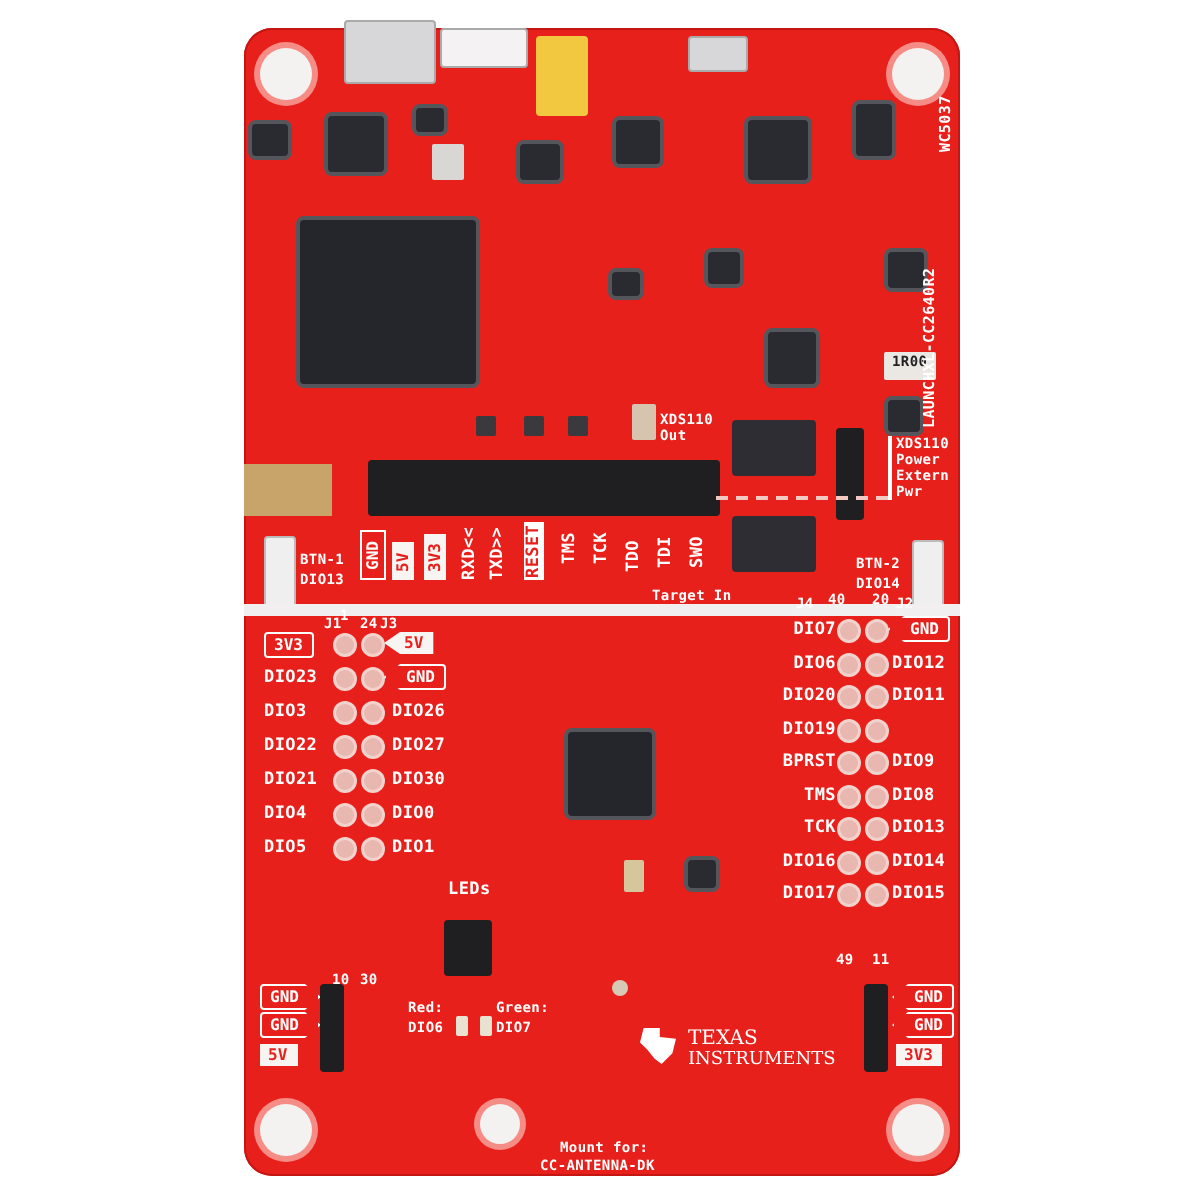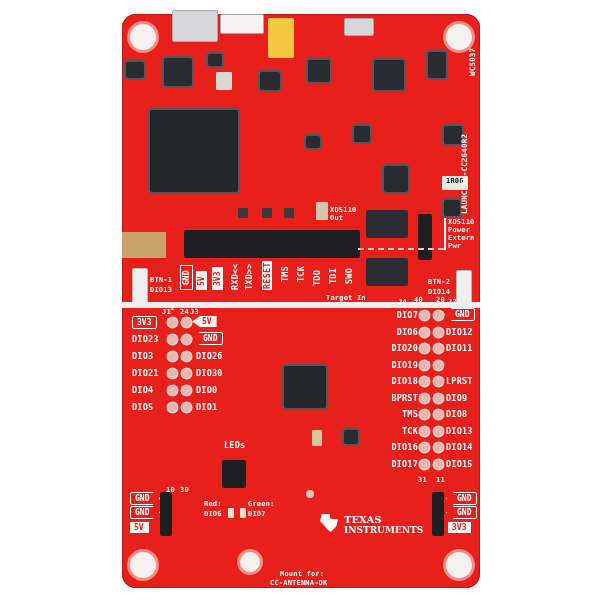--- a/index.html
+++ b/index.html
@@ -18,21 +18,21 @@
   .lbl{position:absolute;color:#ffffff;font-size:8.5px;font-weight:bold;letter-spacing:.2px;white-space:nowrap;}
   .lbl.small{font-size:7px}
   .lbl.v{transform:rotate(-90deg);transform-origin:left top;}
   .tag{position:absolute;font-size:8px;font-weight:bold;padding:1px 5px 1px 4px;white-space:nowrap;}
   .tag.white{background:#f7f4f2;color:#e8201c;}
   .tag.outline{border:1px solid #fff;color:#fff;border-radius:2px;}
   .tag.arrow{clip-path:polygon(8px 0,100% 0,100% 100%,8px 100%,0 50%);padding-left:10px;}
   .tag.arrowr{clip-path:polygon(0 0,calc(100% - 8px) 0,100% 50%,calc(100% - 8px) 100%,0 100%);padding-right:10px;}
   .pad{position:absolute;width:9px;height:9px;border-radius:50%;background:#e7b7b0;box-shadow:0 0 0 1.5px #f2d2cc;}
   .btn{position:absolute;width:14px;height:36px;background:#f0efef;border:1px solid #bbb;border-radius:2px;}
-  .ti-logo{position:absolute;color:#fff;font-family:"DejaVu Serif",serif;font-weight:bold;}
+  .ti-logo{position:absolute;color:#fff;font-family:"DejaVu Serif",serif;font-weight:normal;}
 </style>
 </head>
 <body>
 
 <div class="board">
 
   <div class="hole" style="left:8px;top:10px"></div>
   <div class="hole" style="left:324px;top:10px"></div>
   <div class="hole" style="left:8px;top:538px"></div>
   <div class="hole" style="left:324px;top:538px"></div>
@@ -121,20 +121,26 @@
       <span class="pad" style="left:50px;top:3px"></span>
       <span class="tag outline arrow" style="left:60px;top:0">GND</span>
     </div>
     <div style="position:relative;height:17px">
       <span class="lbl" style="left:0;top:2px">DIO3</span>
       <span class="pad" style="left:36px;top:3px"></span>
       <span class="pad" style="left:50px;top:3px"></span>
       <span class="lbl" style="left:64px;top:2px">DIO26</span>
     </div>
     <div style="position:relative;height:17px">
+      <span class="lbl" style="left:0;top:2px">DIO22</span>
+      <span class="pad" style="left:36px;top:3px"></span>
+      <span class="pad" style="left:50px;top:3px"></span>
+      <span class="lbl" style="left:64px;top:2px">DIO27</span>
+    </div>
+    <div style="position:relative;height:17px">
       <span class="lbl" style="left:0;top:2px">DIO21</span>
       <span class="pad" style="left:36px;top:3px"></span>
       <span class="pad" style="left:50px;top:3px"></span>
       <span class="lbl" style="left:64px;top:2px">DIO30</span>
     </div>
     <div style="position:relative;height:17px">
       <span class="lbl" style="left:0;top:2px">DIO4</span>
       <span class="pad" style="left:36px;top:3px"></span>
       <span class="pad" style="left:50px;top:3px"></span>
       <span class="lbl" style="left:64px;top:2px">DIO0</span>
@@ -173,26 +179,20 @@
       <span class="pad" style="left:54px;top:3px"></span>
       <span class="lbl" style="left:66px;top:2px">DIO11</span>
     </div>
     <div style="position:relative;height:16.5px">
       <span class="lbl" style="right:62px;top:2px">DIO19</span>
       <span class="pad" style="left:40px;top:3px"></span>
       <span class="pad" style="left:54px;top:3px"></span>
       <span class="lbl" style="left:66px;top:2px"></span>
     </div>
     <div style="position:relative;height:16.5px">
-      <span class="lbl" style="right:62px;top:2px">DIO18</span>
-      <span class="pad" style="left:40px;top:3px"></span>
-      <span class="pad" style="left:54px;top:3px"></span>
-      <span class="lbl" style="left:66px;top:2px">LPRST</span>
-    </div>
-    <div style="position:relative;height:16.5px">
       <span class="lbl" style="right:62px;top:2px">BPRST</span>
       <span class="pad" style="left:40px;top:3px"></span>
       <span class="pad" style="left:54px;top:3px"></span>
       <span class="lbl" style="left:66px;top:2px">DIO9</span>
     </div>
     <div style="position:relative;height:16.5px">
       <span class="lbl" style="right:62px;top:2px">TMS</span>
       <span class="pad" style="left:40px;top:3px"></span>
       <span class="pad" style="left:54px;top:3px"></span>
       <span class="lbl" style="left:66px;top:2px">DIO8</span>
@@ -209,21 +209,21 @@
       <span class="pad" style="left:54px;top:3px"></span>
       <span class="lbl" style="left:66px;top:2px">DIO14</span>
     </div>
     <div style="position:relative;height:16.5px">
       <span class="lbl" style="right:62px;top:2px">DIO17</span>
       <span class="pad" style="left:40px;top:3px"></span>
       <span class="pad" style="left:54px;top:3px"></span>
       <span class="lbl" style="left:66px;top:2px">DIO15</span>
     </div>
   </div>
-  <div class="lbl small" style="left:296px;top:462px">31</div>
+  <div class="lbl small" style="left:296px;top:462px">49</div>
   <div class="lbl small" style="left:314px;top:462px">11</div>
 
   <div class="chip big" style="left:162px;top:352px;width:42px;height:42px"></div>
   <div class="chip" style="left:222px;top:416px;width:14px;height:14px"></div>
   <div class="smd" style="left:190px;top:416px;width:10px;height:16px;background:#d7c59c"></div>
 
   <div class="lbl" style="left:102px;top:426px">LEDs</div>
   <div class="hdr" style="left:100px;top:446px;width:24px;height:28px"></div>
   <div class="lbl small" style="left:82px;top:486px">Red:</div>
   <div class="lbl small" style="left:82px;top:496px">DIO6</div>

